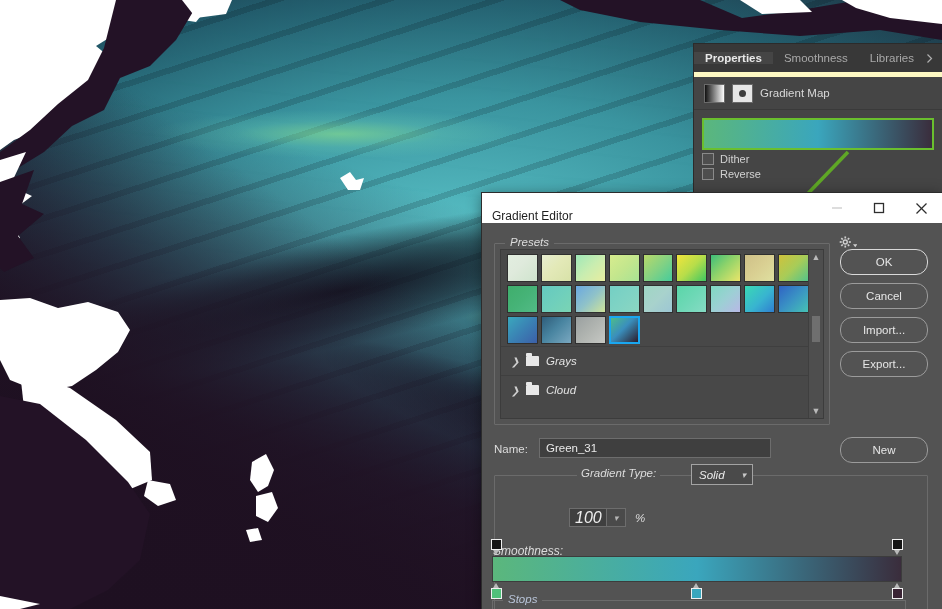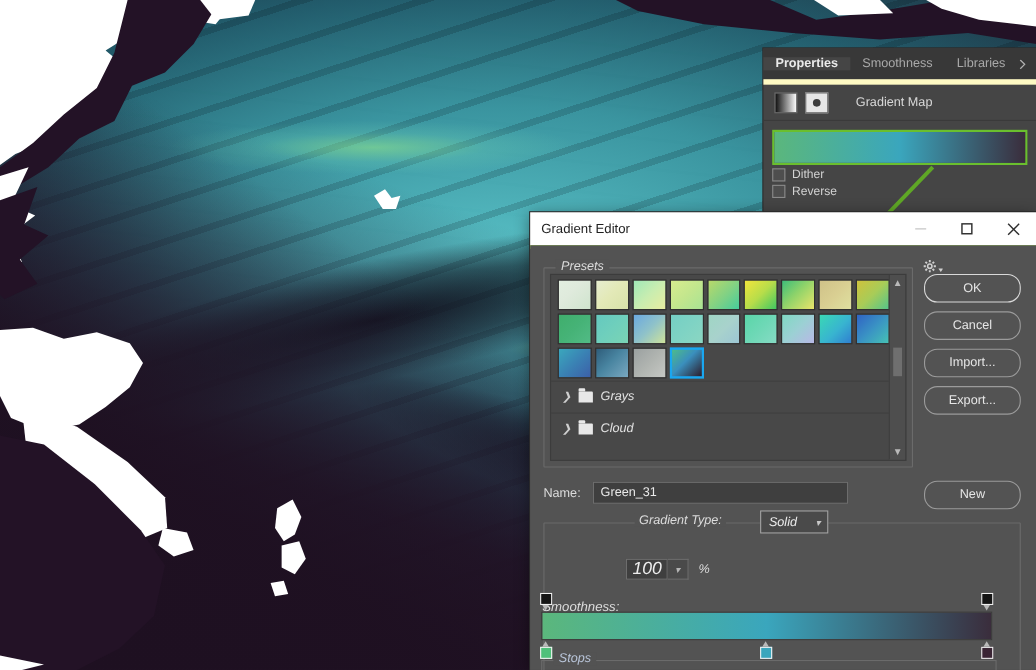--- a/index.html
+++ b/index.html
@@ -82,21 +82,21 @@
   }
   .adj-thumb{
     width:19px;height:17px;border:1px solid #6a6a6a;
     background:linear-gradient(90deg,#111 0%,#fdfdfd 100%);
   }
   .adj-mask{
     width:19px;height:17px;border:1px solid #6a6a6a;background:#e6e6e6;
     display:flex;align-items:center;justify-content:center;
   }
   .adj-mask i{width:7px;height:7px;border-radius:50%;background:#3c3c3c;display:block;}
-  #adjustment-title{font-size:11.5px;color:#d8d8d8;margin-left:18px;}
+  #adjustment-title{font-size:11.5px;color:#d8d8d8;}
 
   #gradient-swatch-wrap{
     margin:8px 8px 0 8px;height:32px;
     border:2px solid #6abf2e;box-sizing:border-box;
   }
   #gradient-swatch{
     width:100%;height:100%;
     background:linear-gradient(90deg,#5bb77c 0%,#3aa6bd 50%,#3a2d3c 100%);
   }
   .prop-check-row{display:flex;align-items:center;gap:6px;padding:3px 0 0 8px;font-size:11px;color:#d2d2d2;}
@@ -105,21 +105,21 @@
   
   #annotation-arrow{position:absolute;left:745px;top:148px;width:110px;height:100px;pointer-events:none;}
 
   
   #gradient-editor{
     position:absolute;left:482px;top:193px;width:460px;height:416px;
     background:#535353;box-shadow:0 0 0 1px #2c2c2c, 0 2px 14px rgba(0,0,0,.45);
     color:#e0e0e0;
   }
   #ge-titlebar{
-    height:30px;background:#fff;display:flex;align-items:center;
+    height:30px;background:#fff;display:flex;align-items:flex-end;
     border-bottom:3px solid #84cc16;
   }
   #ge-title{font-size:12px;color:#1f1f1f;padding-left:10px;flex:1;}
   .winbtn{width:42px;height:30px;display:flex;align-items:center;justify-content:center;color:#333;}
   .winbtn.min{color:#bdbdbd;}
   .winbtn svg{display:block;}
 
   #ge-body{position:absolute;left:0;top:30px;right:0;bottom:0;background:#535353;}
 
   

